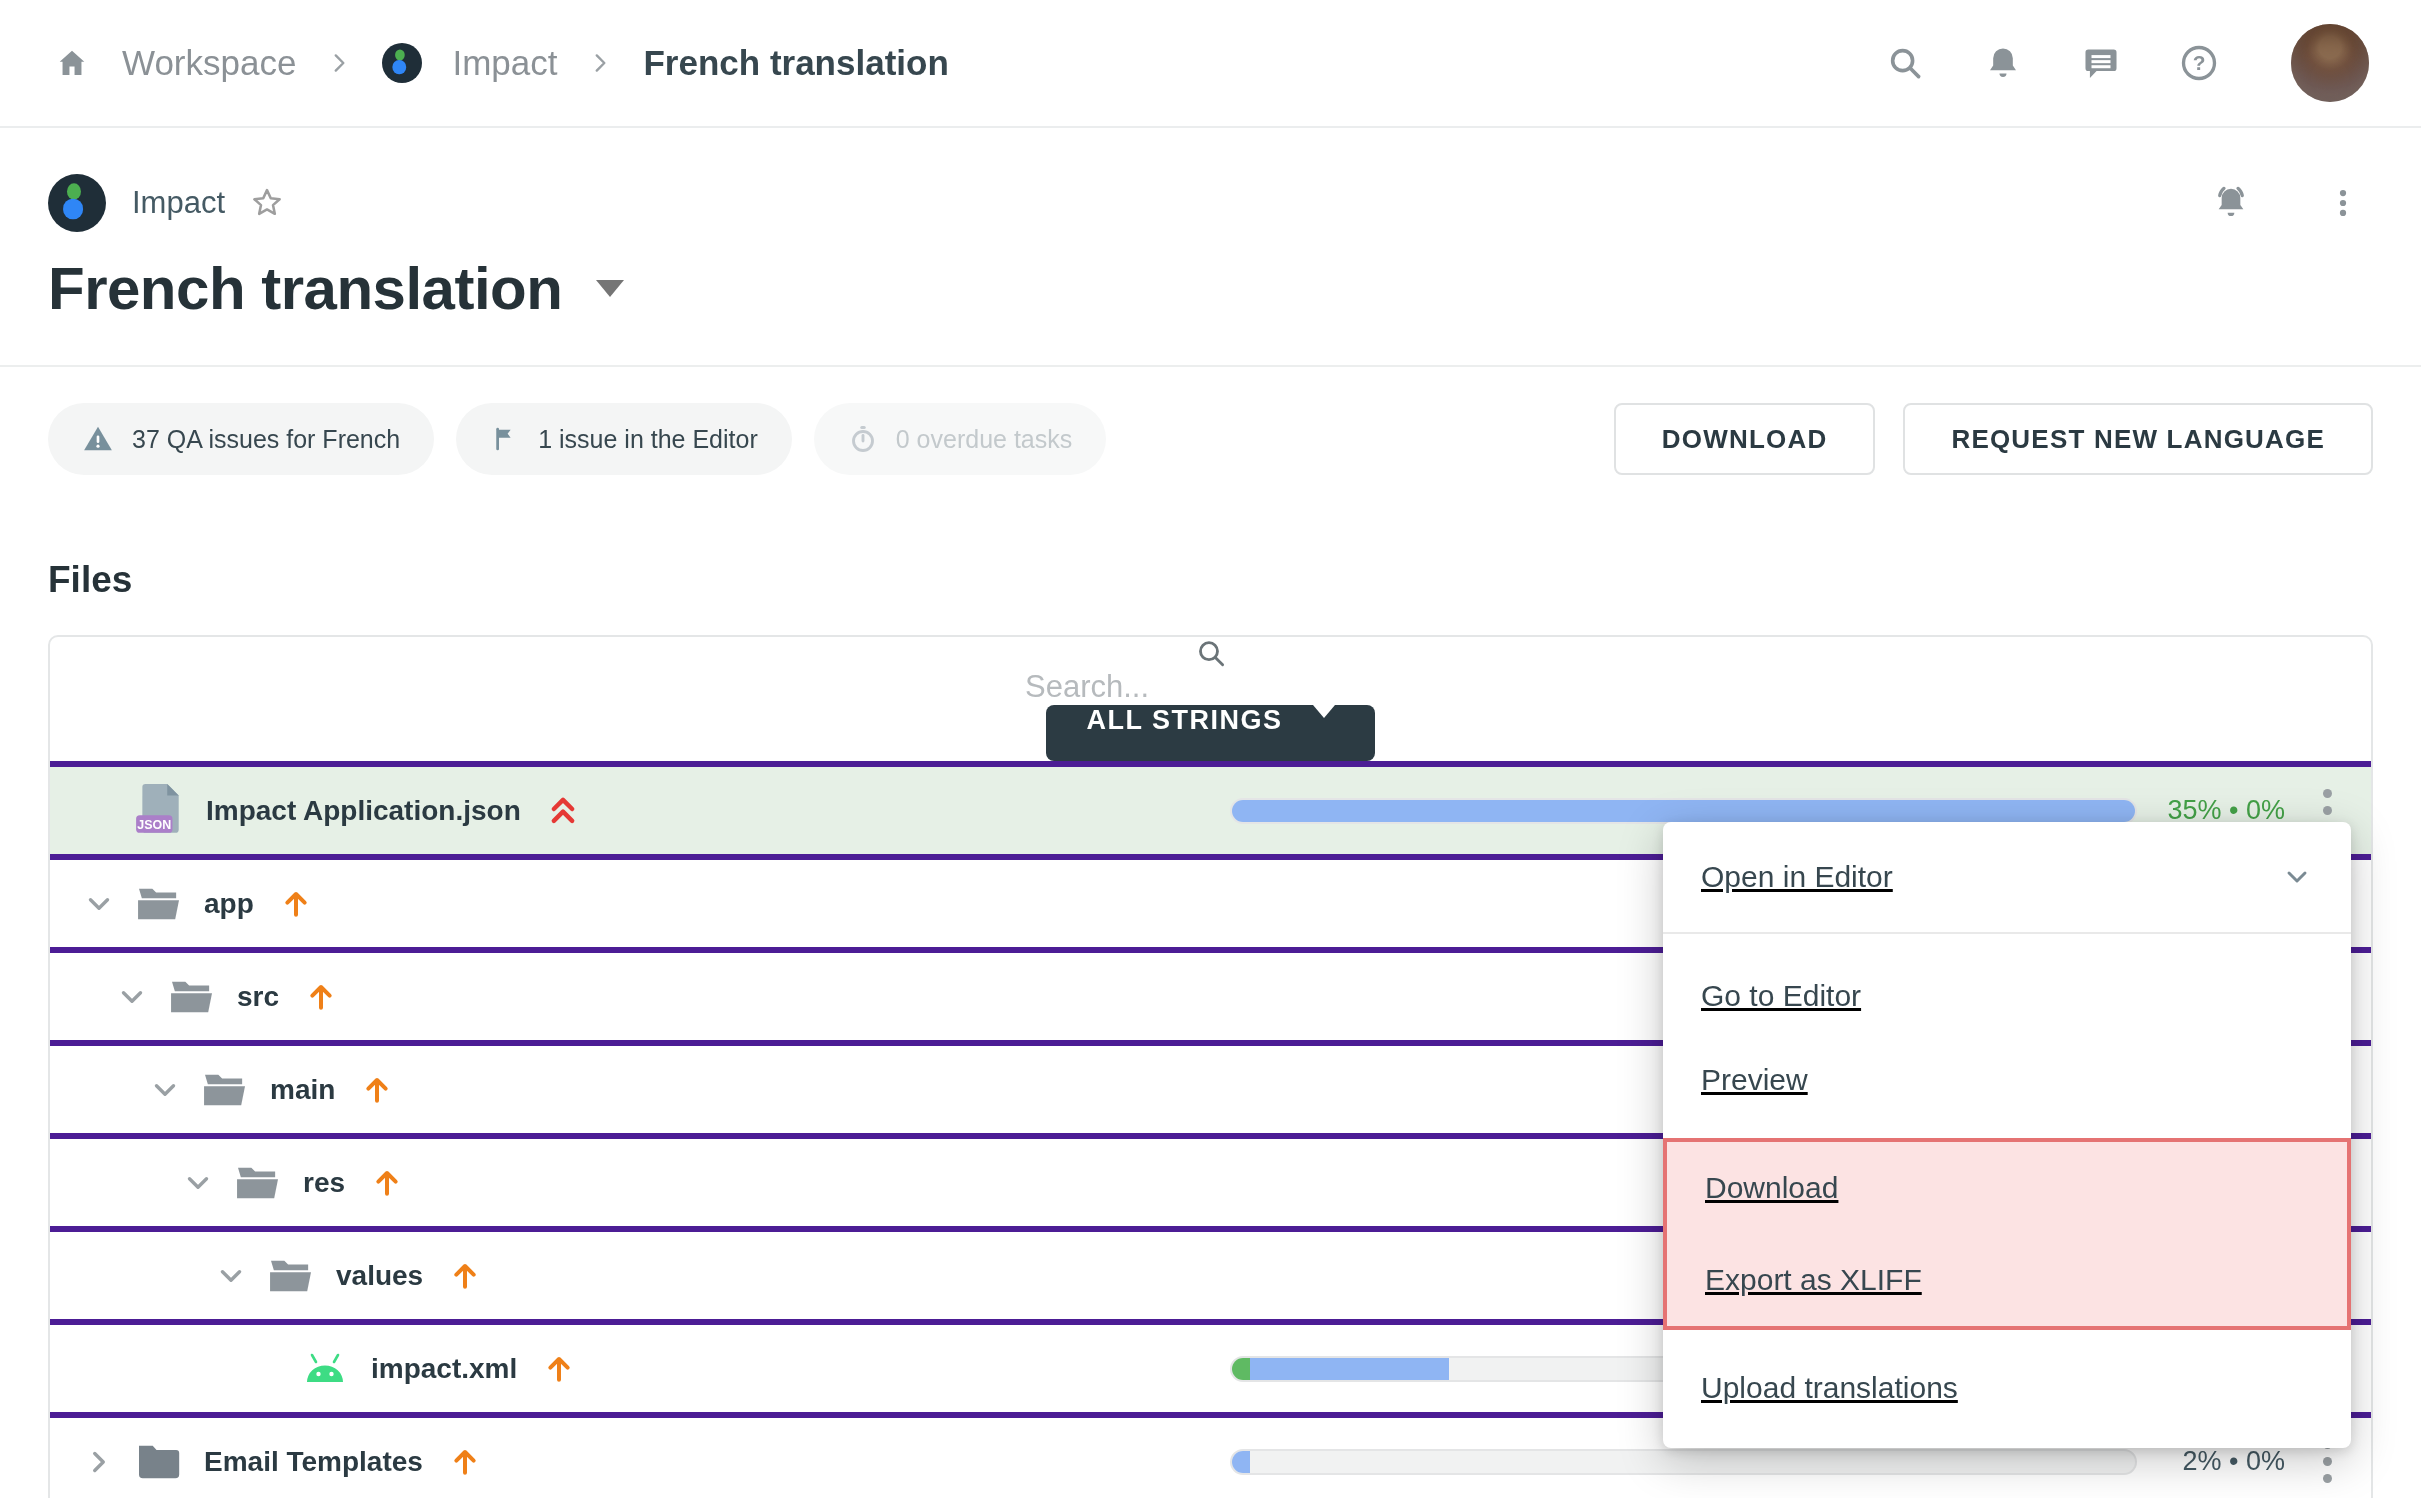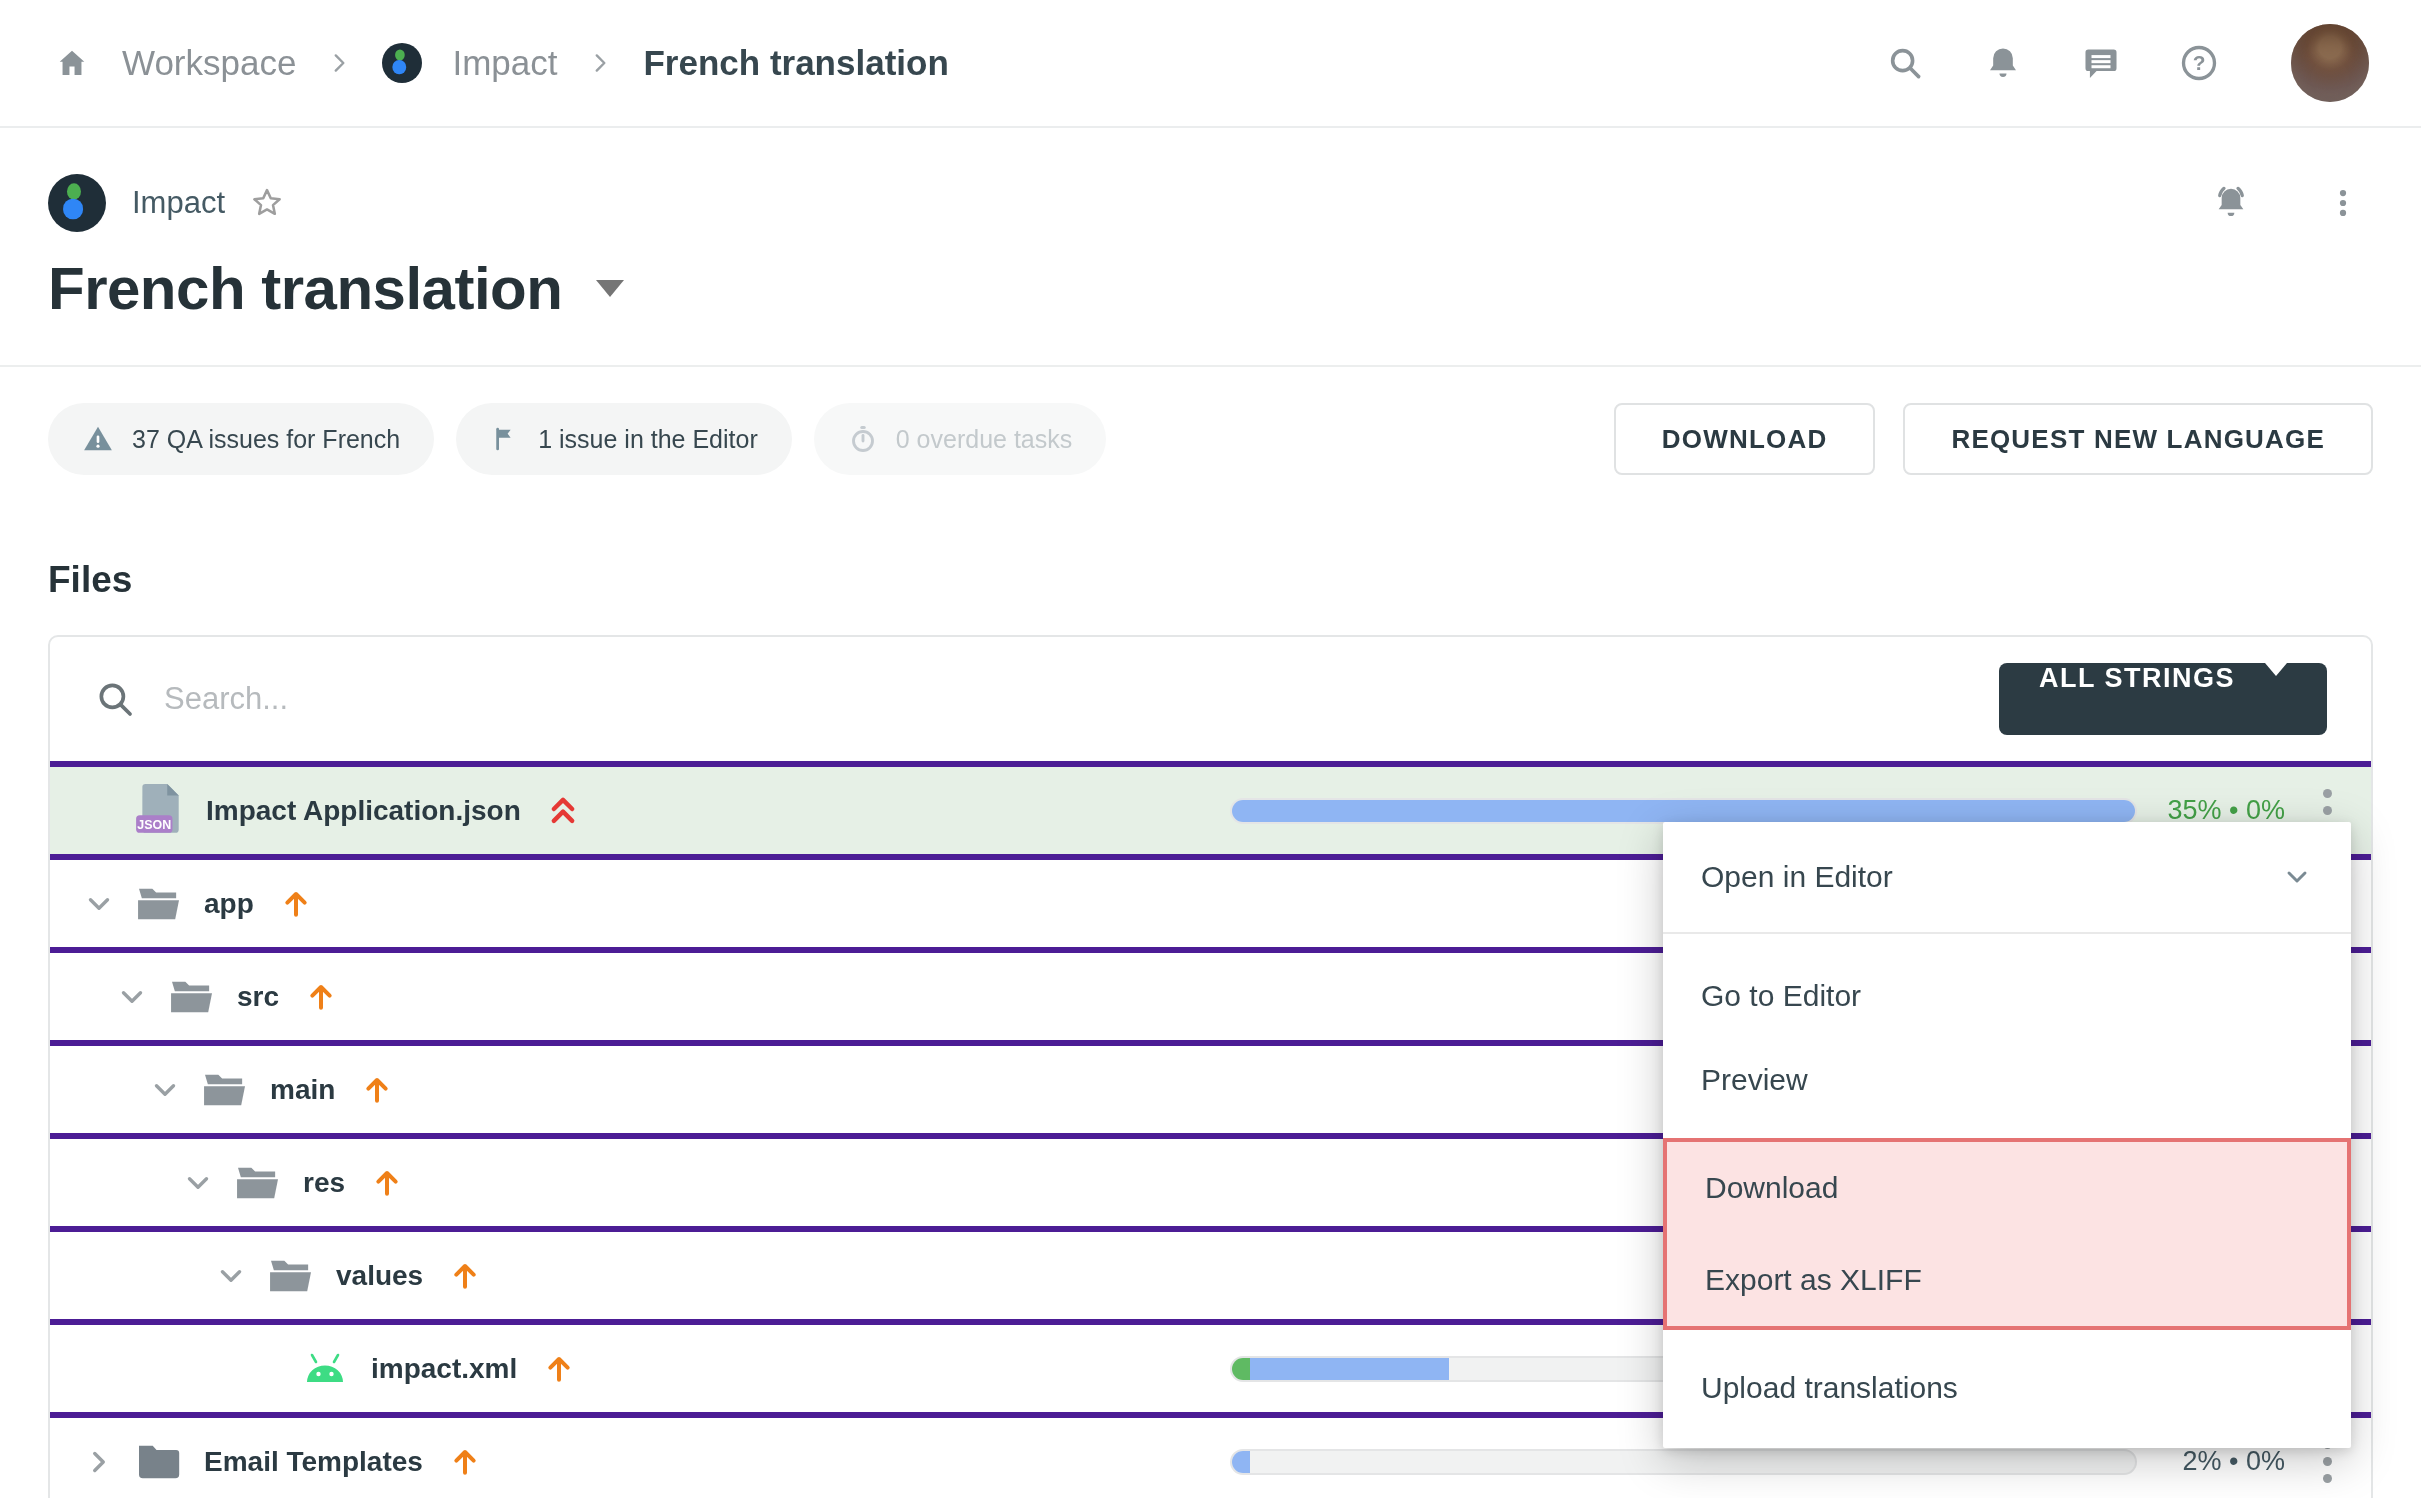--- a/index.html
+++ b/index.html
@@ -37,21 +37,21 @@
   .badges { display:flex; gap:22px; }
   .badge { height:72px; display:flex; align-items:center; gap:18px; background:#f4f5f5; border-radius:40px; padding:0 34px; font-size:25px; color:#37474f; }
   .badge.disabled { color:#c3c9cc; background:#f7f8f8; }
   .btns { margin-left:auto; display:flex; gap:28px; }
   .o-btn { height:72px; background:#fff; border:2px solid #e0e2e3; border-radius:8px; padding:0 46px; font-size:26px; font-weight:700; letter-spacing:1.2px; color:#2b3a42; display:flex; align-items:center; cursor:pointer; }
 
   .files-heading { margin-top:84px; font-size:37px; font-weight:700; color:#263238; }
 
   
   .card { margin-top:34px; border:2px solid #e4e6e7; border-radius:10px; background:#fff; }
-  .search-row { height:124px; display:flex; align-items:center; padding:0 44px; }
+  .search-row { height:124px; display:flex; align-items:center; padding:0 44px;flex-direction:column; }
   .search-input { flex:1; border:none; outline:none; font-size:31px; color:#37474f; margin-left:28px; font-family:"Liberation Sans",sans-serif; }
   .search-input::placeholder { color:#b6babd; }
   .dark-btn { height:72px; background:#2c3b43; border:none; border-radius:8px; color:#fff; font-size:27px; font-weight:700; letter-spacing:1.5px; padding:0 40px; display:flex; align-items:flex-start; gap:30px; cursor:pointer; font-family:"Liberation Sans",sans-serif; }
   .caret-down-white { width:0; height:0; border-left:11px solid transparent; border-right:11px solid transparent; border-top:13px solid #fff; }
 
   .row { position:relative; height:93px; display:flex; align-items:center; border-top:6px solid #4c1d95; padding-left:30px; }
   .row.hl { background:#e6f0e6; }
   .indent-1{width:33px} .indent-2{width:66px} .indent-3{width:99px} .indent-4{width:132px} .indent-5{width:165px}
   .tog { width:38px; height:38px; display:flex; align-items:center; justify-content:center; margin-right:18px; cursor:pointer; flex:none; }
   .row-icon { margin-right:22px; display:flex; flex:none; }
@@ -64,22 +64,22 @@
   .seg.green { background:#5fba63; }
   .seg.blue { background:#8fb5f3; }
 
   .pct { position:absolute; right:86px; font-size:27px; color:#455a64; white-space:nowrap; }
   .pct.green { color:#43a047; }
 
   .kebab { position:absolute; right:22px; width:44px; height:60px; display:flex; flex-direction:column; align-items:center; justify-content:center; gap:8px; cursor:pointer; }
   .kebab i { width:9px; height:9px; border-radius:50%; background:#9aa0a4; }
 
   
-  .menu { position:absolute; left:1663px; top:822px; width:688px; background:#fff; border-radius:2px; z-index:20;
-          box-shadow:0 12px 46px rgba(0,0,0,.22), 0 3px 12px rgba(0,0,0,.13); padding-bottom:18px; }
+  .menu { position:absolute; left:1663px; top:822px; width:688px; background:#fff; border-radius:8px; z-index:20;
+          box-shadow:0 12px 46px rgba(0,0,0,.22), 0 3px 12px rgba(0,0,0,.13); padding-bottom:18px;text-decoration:underline; }
   .menu-head { height:110px; display:flex; align-items:center; justify-content:space-between; padding:0 38px; font-size:30px; color:#37474f; cursor:pointer; }
   .menu-divider { height:2px; background:#e9e9e9; }
   .menu-list { padding-top:20px; }
   .menu-item { height:84px; display:flex; align-items:center; padding:0 38px; font-size:30px; color:#37474f; cursor:pointer; }
   .menu-hl { margin:16px 0; border:4px solid #e57373; background:#fce3e3; }
   .menu-hl .menu-item { height:92px; }
 
   svg { display:block; }
 </style>
 </head>

